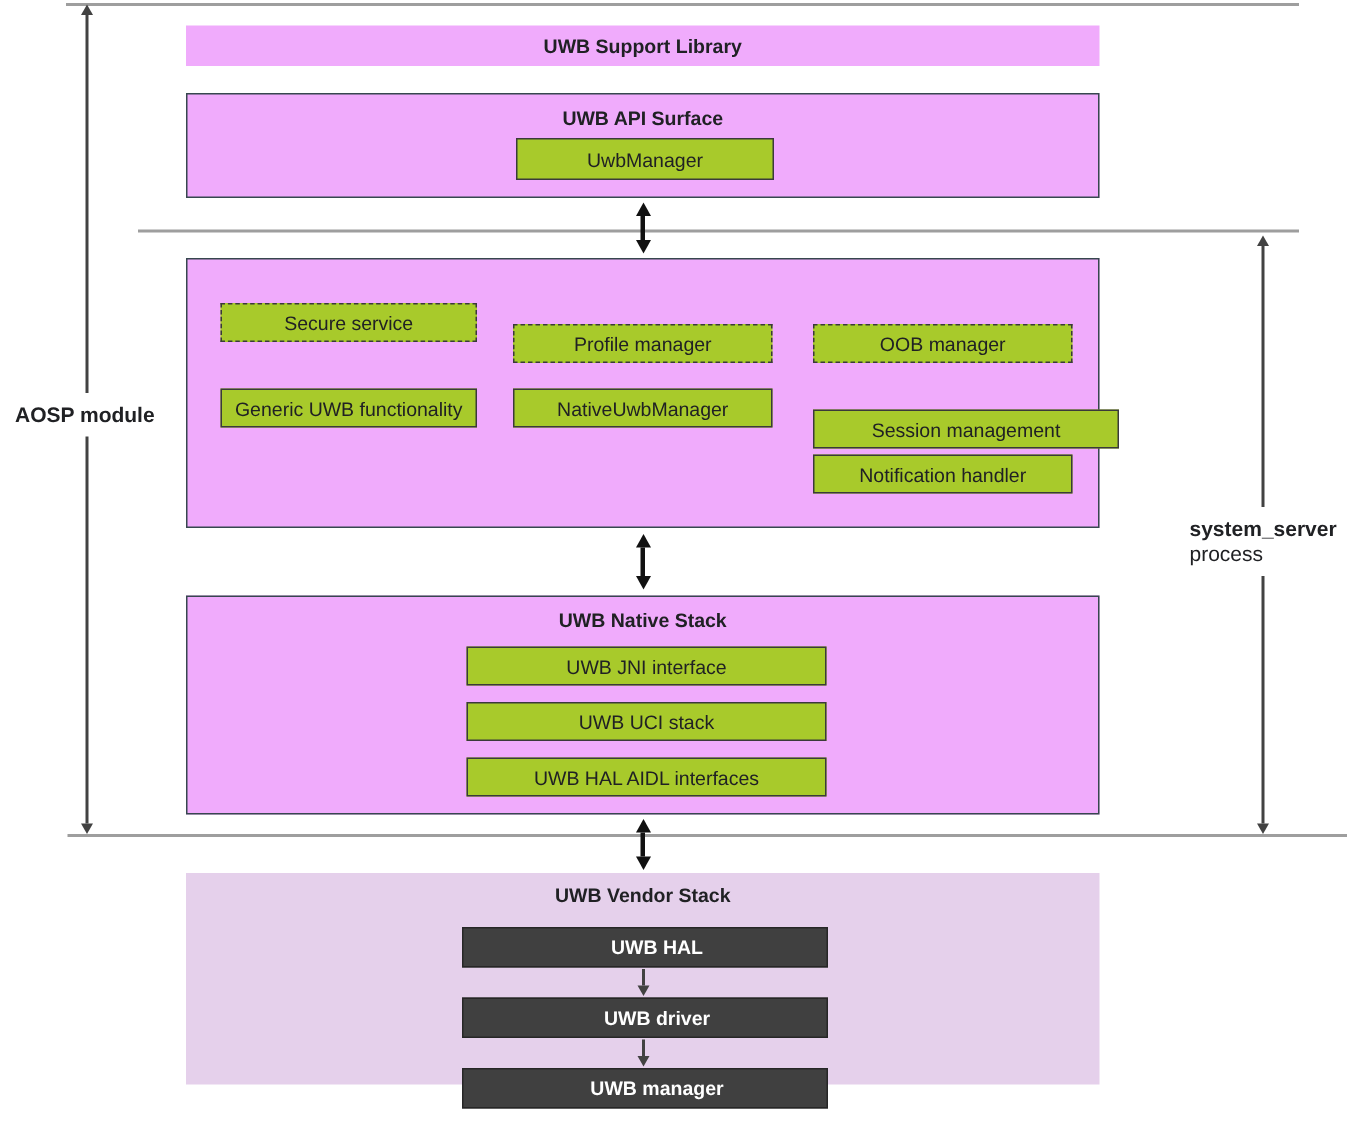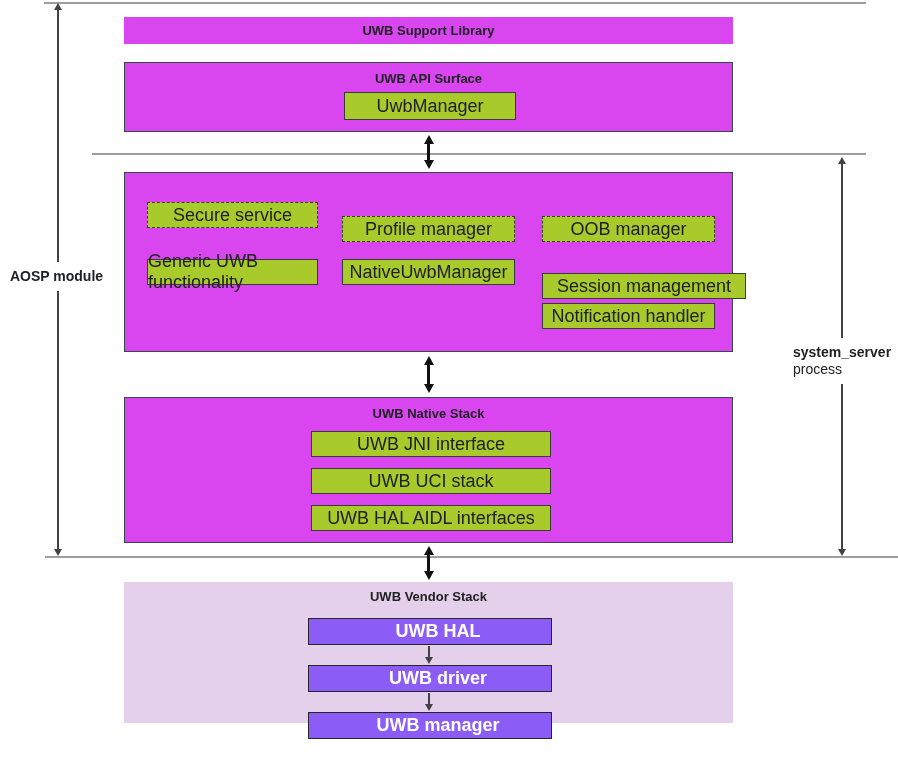--- a/index.html
+++ b/index.html
@@ -11,36 +11,36 @@
     background: #fff;
     font-family: "Liberation Sans", sans-serif;
     color: #202124;
     overflow: hidden;
   }
   
   .hline { position: absolute; height: 2px; background: #9e9e9e; }
 
   
   .bigbox { position: absolute; left: 124px; width: 609px; }
-  .blue   { background: #d946ef; }
+  .blue   { background: #f0abfc; }
   .purple { background: #E5D0EB; }
   .bordered { border: 1px solid #37474F; }
   .box-title {
     text-align: center; font-weight: bold; font-size: 13px;
     padding-top: 8px; color: #202124;
   }
 
   
   .chip {
     position: absolute; display: flex; align-items: center; justify-content: center;
-    font-size: 18px; color: #202124; text-align: left;
+    font-size: 13px; color: #202124; text-align: right;
   }
   .greenbox { background: #A8CA2B; border: 1.5px solid #3a3a3a; }
   .greenbox.dashed { border-style: dashed; }
-  .redbox { background: #8b5cf6; border: 1.5px solid #262626; color: #fff; font-weight: bold; padding-left: 16px; }
+  .redbox { background: #404040; border: 1.5px solid #262626; color: #fff; font-weight: bold; padding-left: 16px; }
 
   
   .darrow { position: absolute; width: 3px; background: #111; }
   .dtri { position: absolute; left: 50%; transform: translateX(-50%); width: 0; height: 0;
           border-left: 5px solid transparent; border-right: 5px solid transparent; }
   .dtri.up   { top: -9px; border-bottom: 9px solid #111; }
   .dtri.down { bottom: -9px; border-top: 9px solid #111; }
 
   
   .garrow { position: absolute; width: 2px; background: #424242; }

